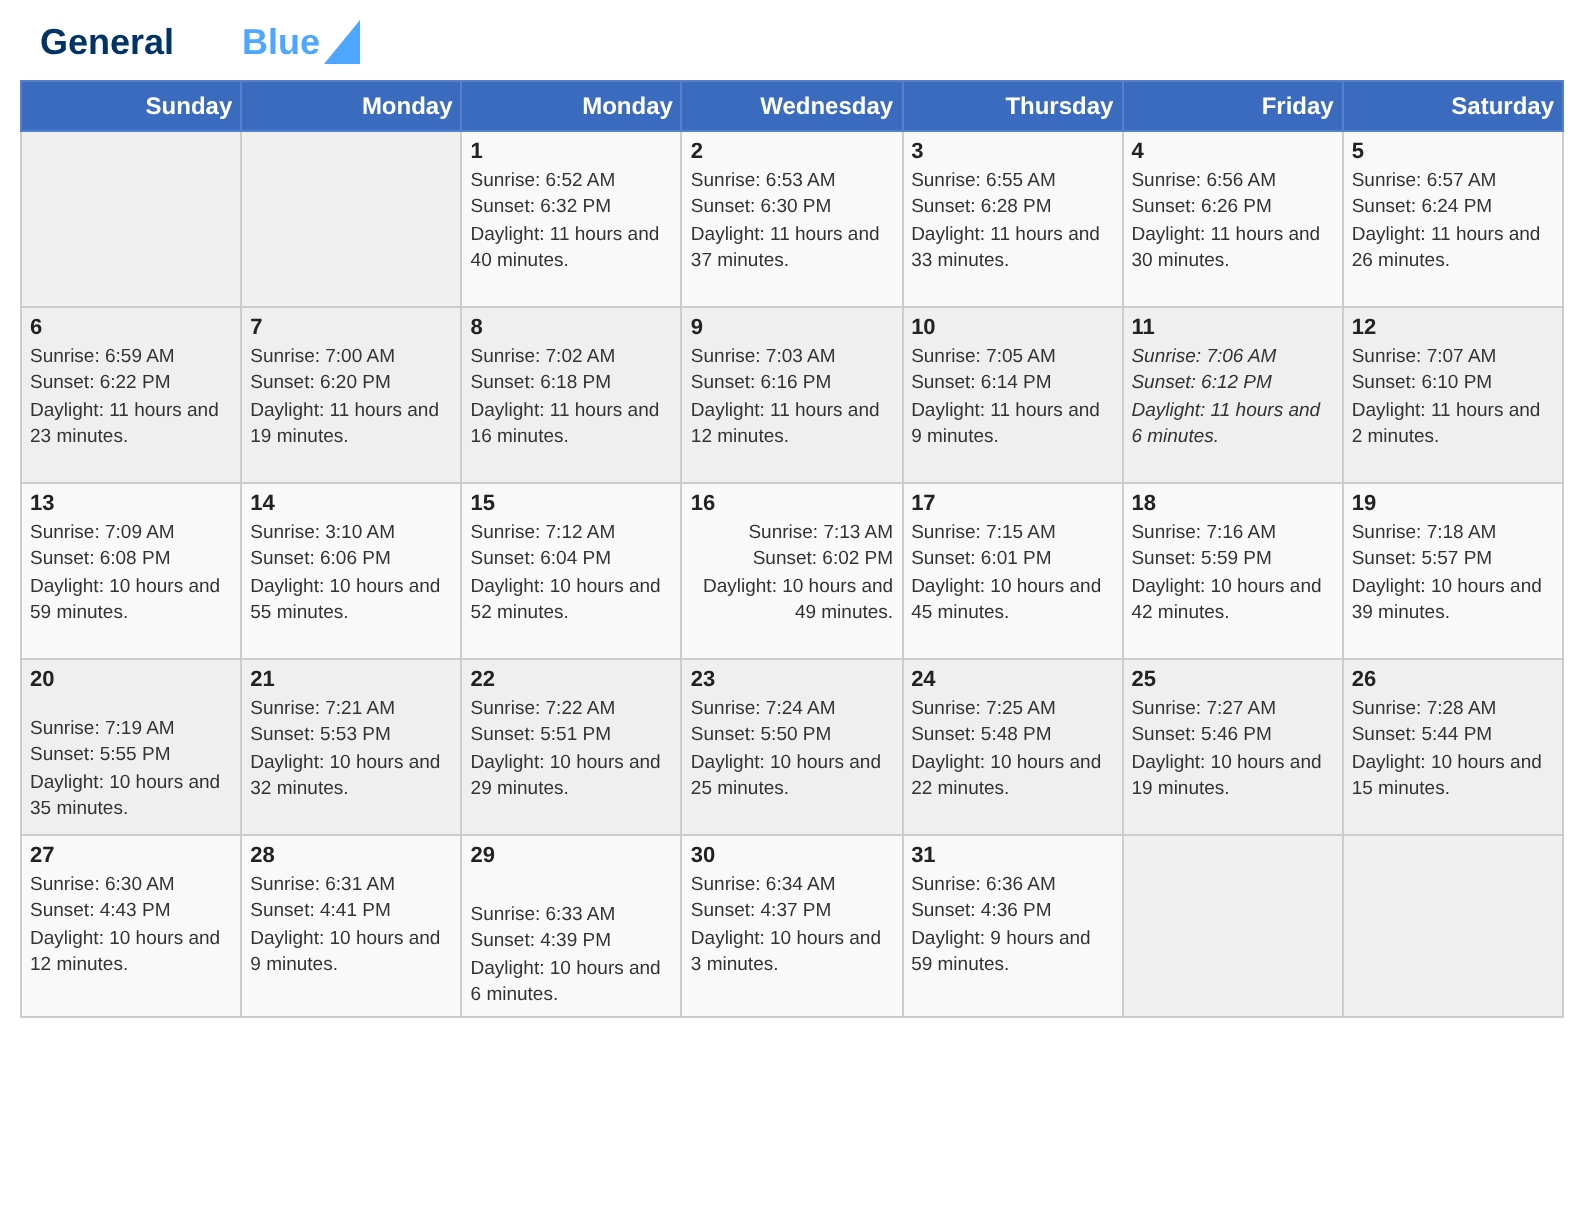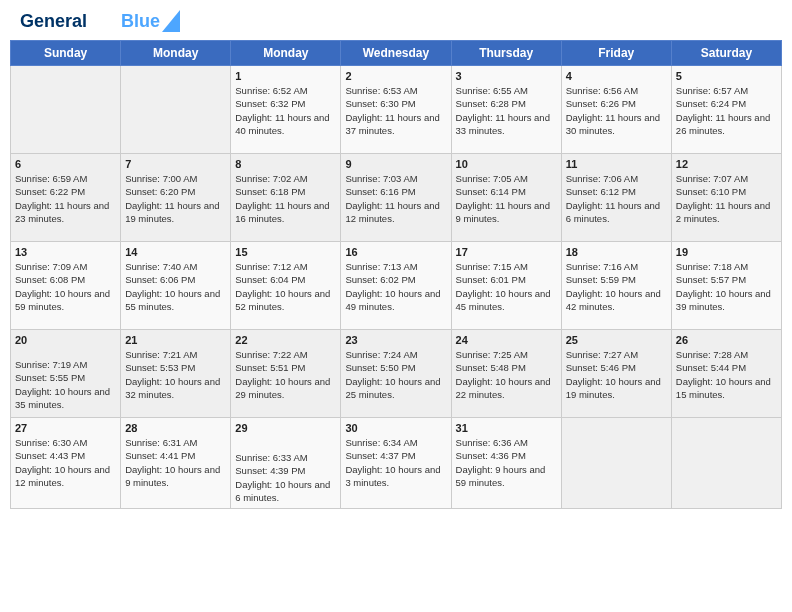--- a/index.html
+++ b/index.html
@@ -48,21 +48,21 @@
     table {
       width: 100%;
       border-collapse: collapse;
     }
     thead th {
       background: #3a6bbf;
       color: #fff;
       font-size: 12px;
       font-weight: bold;
       padding: 5px 4px;
-      text-align: center;
+      text-align: right;
       border: 1px solid #5580cc;
     }
     tbody td {
       border: 1px solid #ccc;
       vertical-align: top;
       padding: 4px 4px 4px 4px;
       font-size: 10px;
       color: #333;
       width: 14.28%;
       height: 88px;
@@ -183,53 +183,53 @@
 Daylight: 11 hours and 12 minutes.</div>
           </td>
           <td>
             <span class="day-num">10</span>
             <div class="day-info" style="white-space: pre-line;">Sunrise: 7:05 AM
 Sunset: 6:14 PM
 Daylight: 11 hours and 9 minutes.</div>
           </td>
           <td>
             <span class="day-num">11</span>
-            <div class="day-info" style="white-space: pre-line;">Sunrise: 7:06 AM
+            <div class="day-info" style="white-space: pre-line; font-style: italic;">Sunrise: 7:06 AM
 Sunset: 6:12 PM
 Daylight: 11 hours and 6 minutes.</div>
           </td>
           <td>
             <span class="day-num">12</span>
             <div class="day-info" style="white-space: pre-line;">Sunrise: 7:07 AM
 Sunset: 6:10 PM
 Daylight: 11 hours and 2 minutes.</div>
           </td>
         </tr>
         <tr>
           <td>
             <span class="day-num">13</span>
             <div class="day-info" style="white-space: pre-line;">Sunrise: 7:09 AM
 Sunset: 6:08 PM
 Daylight: 10 hours and 59 minutes.</div>
           </td>
           <td>
             <span class="day-num">14</span>
-            <div class="day-info" style="white-space: pre-line;">Sunrise: 7:40 AM
+            <div class="day-info" style="white-space: pre-line;">Sunrise: 3:10 AM
 Sunset: 6:06 PM
 Daylight: 10 hours and 55 minutes.</div>
           </td>
           <td>
             <span class="day-num">15</span>
             <div class="day-info" style="white-space: pre-line;">Sunrise: 7:12 AM
 Sunset: 6:04 PM
 Daylight: 10 hours and 52 minutes.</div>
           </td>
           <td>
             <span class="day-num">16</span>
-            <div class="day-info" style="white-space: pre-line;">Sunrise: 7:13 AM
+            <div class="day-info" style="white-space: pre-line; text-align: right;">Sunrise: 7:13 AM
 Sunset: 6:02 PM
 Daylight: 10 hours and 49 minutes.</div>
           </td>
           <td>
             <span class="day-num">17</span>
             <div class="day-info" style="white-space: pre-line;">Sunrise: 7:15 AM
 Sunset: 6:01 PM
 Daylight: 10 hours and 45 minutes.</div>
           </td>
           <td>

